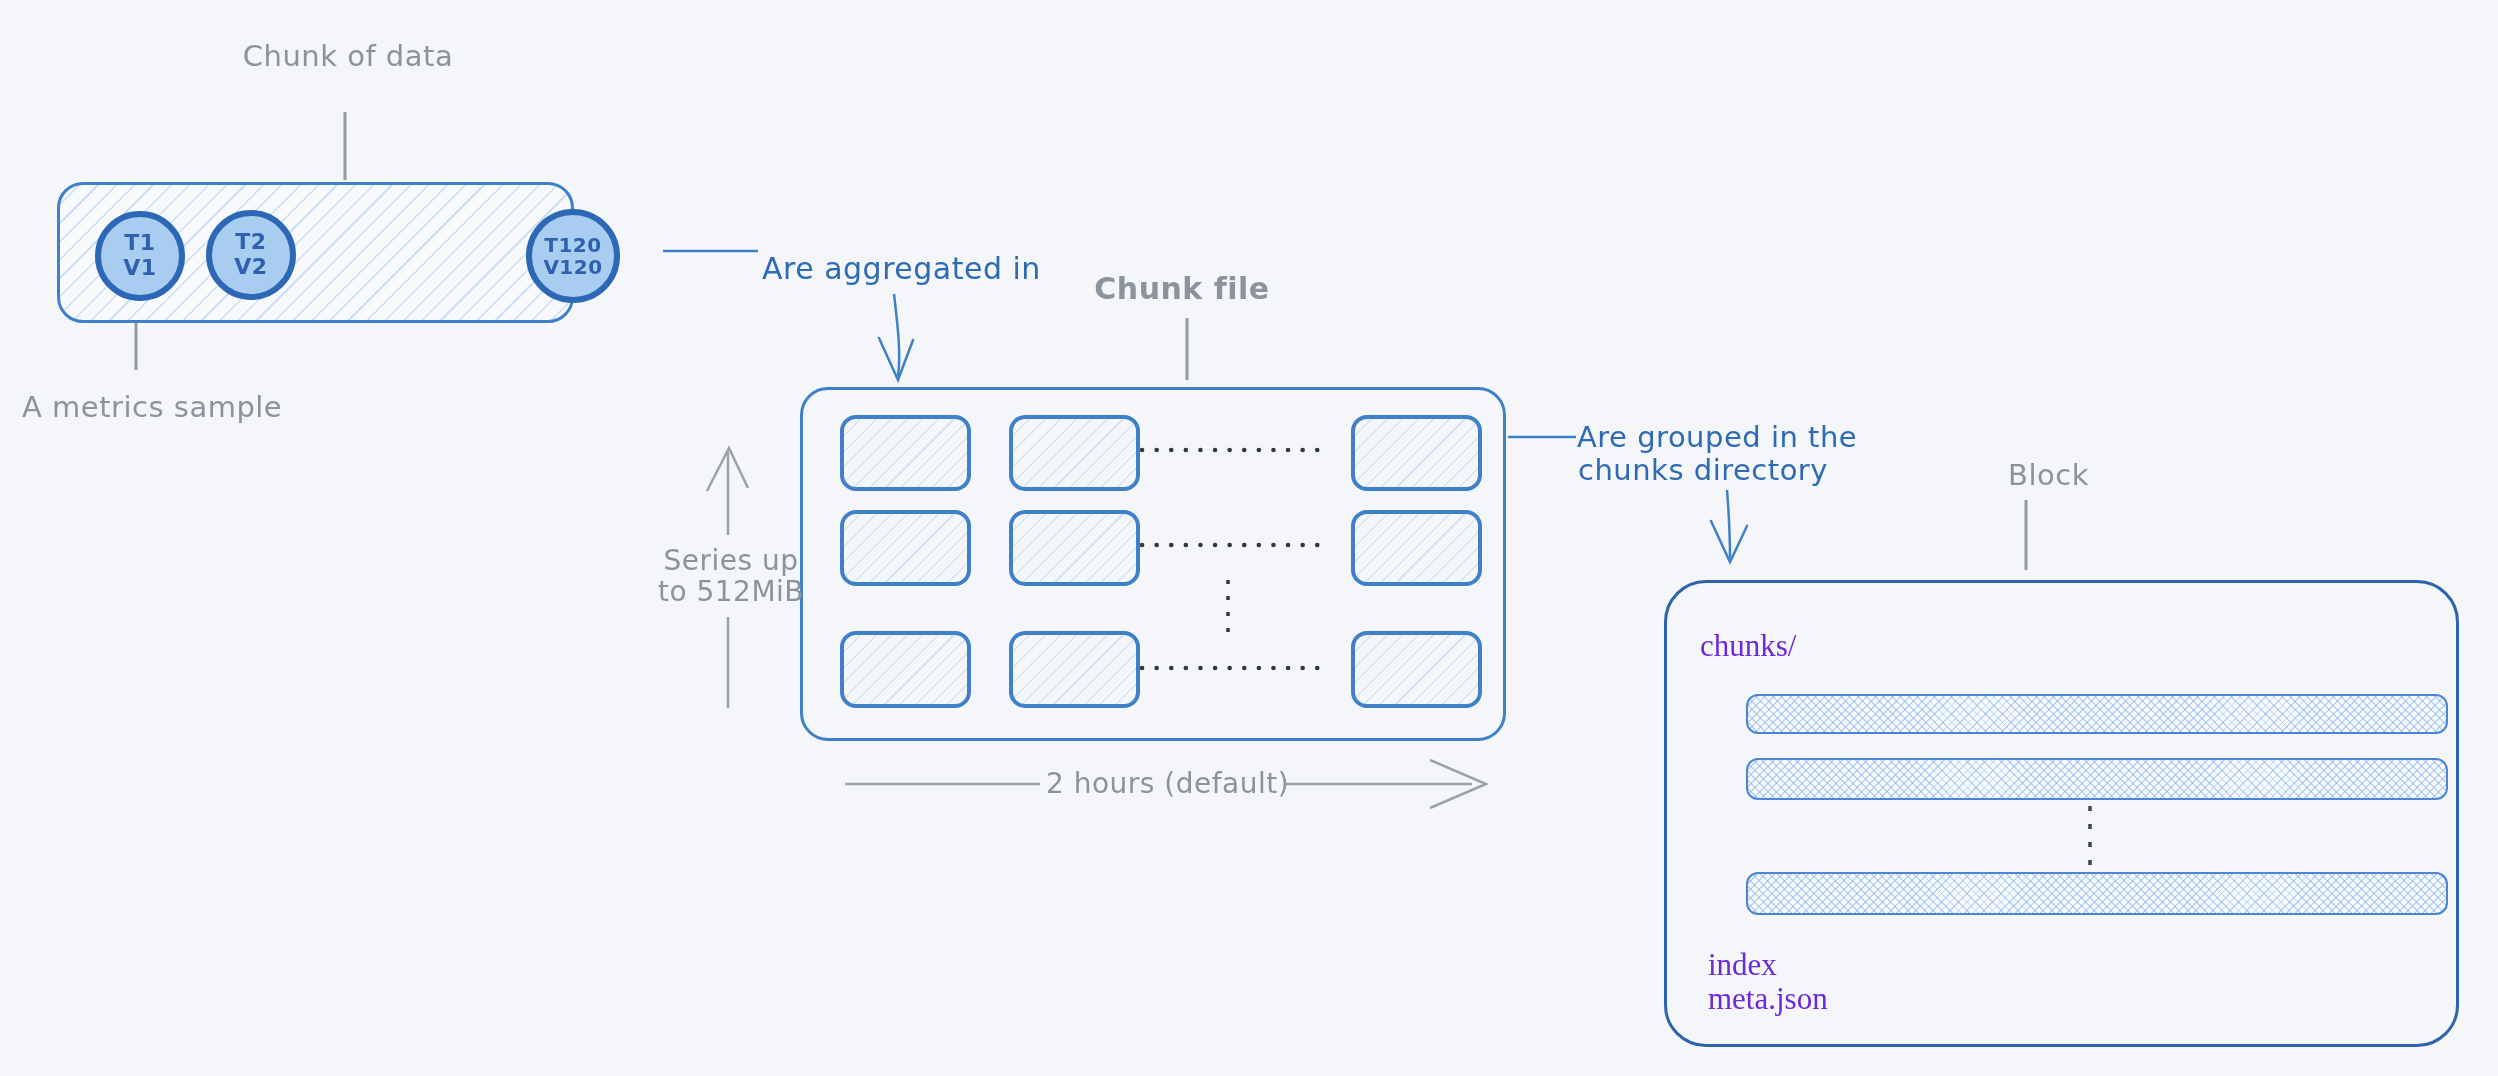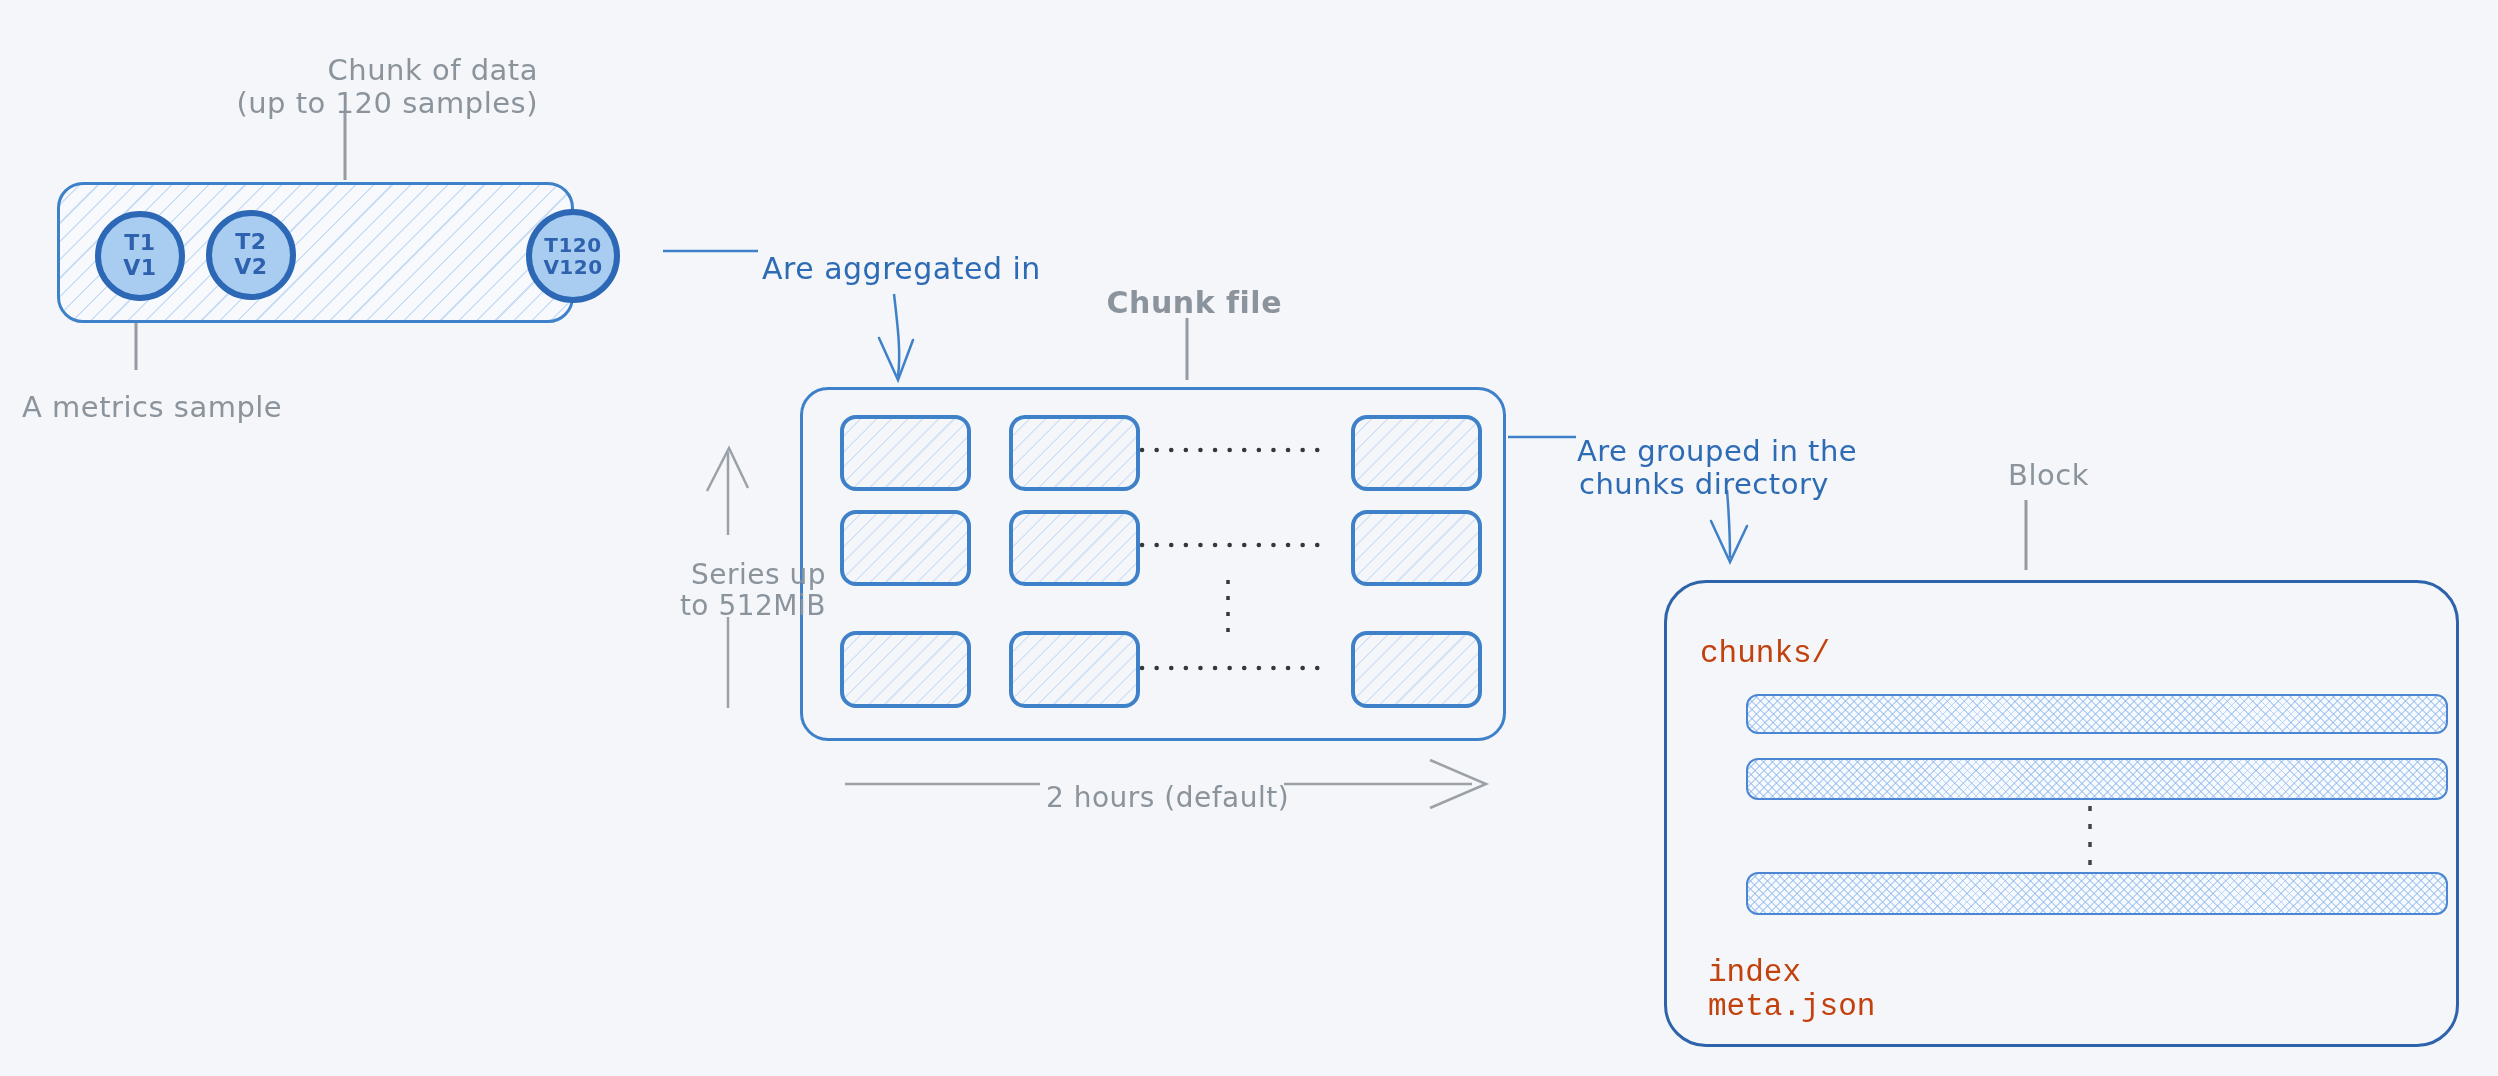--- a/index.html
+++ b/index.html
@@ -13,21 +13,21 @@
   .abs{position:absolute;}
   
   .hand{
     font-family:"DejaVu Sans", sans-serif;
     color:#8b949c;
     letter-spacing:0.5px;
     white-space:nowrap;
     text-align:center;
   }
   .hand.blue{color:#2d6bb4;}
-  .center{text-align:right;margin-top:14px;}
+  .center{text-align:center;}
   
   .chunk-box{
     left:57px;top:182px;width:517px;height:141px;
     border:3px solid #3f81c9;border-radius:26px;
     background:
       repeating-linear-gradient(135deg,
         rgba(167,201,240,0.55) 0px, rgba(167,201,240,0.55) 1.6px,
         transparent 1.6px, transparent 13px),
       #f7f9fc;
     box-sizing:border-box;
@@ -55,22 +55,22 @@
         rgba(186,212,244,0.55) 0px, rgba(186,212,244,0.55) 1.5px,
         transparent 1.5px, transparent 11px);
   }
   
   .block-box{
     left:1664px;top:580px;width:795px;height:467px;
     border:3.5px solid #2c63ab;border-radius:42px;
     box-sizing:border-box;
   }
   .ui-text{
-    font-family:Liberation Mono, monospace;
-    color:#c2410c;white-space:nowrap;margin-top:8px;
+    font-family:Liberation Serif, serif;
+    color:#6d28d9;white-space:nowrap;
   }
   .block-bar{
     position:absolute;left:1746px;width:702px;
     border:2.5px solid #4a86d3;border-radius:12px;
     box-sizing:border-box;
     background:
       repeating-linear-gradient(45deg,
         rgba(140,181,235,0.55) 0px, rgba(140,181,235,0.55) 1.3px,
         transparent 1.3px, transparent 6px),
       repeating-linear-gradient(135deg,
@@ -116,21 +116,20 @@
   <line x1="1142" y1="450" x2="1326" y2="450" stroke="#33383e" stroke-width="4.5" stroke-linecap="round" stroke-dasharray="0.1 14.5"></line>
   <line x1="1142" y1="545" x2="1326" y2="545" stroke="#33383e" stroke-width="4.5" stroke-linecap="round" stroke-dasharray="0.1 14.5"></line>
   <line x1="1142" y1="668" x2="1326" y2="668" stroke="#33383e" stroke-width="4.5" stroke-linecap="round" stroke-dasharray="0.1 14.5"></line>
   <line x1="1228" y1="580" x2="1228" y2="642" stroke="#33383e" stroke-width="3.5" stroke-dasharray="4 12"></line>
 
   <line x1="2090" y1="806" x2="2090" y2="872" stroke="#3f454c" stroke-width="3.5" stroke-dasharray="5 13"></line>
 </svg>
 
 <div class="abs hand center" style="left:158px;top:40px;width:380px;font-size:29px;line-height:33px;">
   <div>Chunk of data</div>
-  <div>(up to 120 samples)</div>
 </div>
 
 <div class="abs chunk-box">
   <div class="sample-circle" style="left:35px;top:26px;width:90px;height:90px;font-size:22px;">
     <div>T1</div>
     <div>V1</div>
   </div>
   <div class="sample-circle" style="left:146px;top:25px;width:90px;height:90px;font-size:22px;justify-content:center;">
     <div>T2</div>
     <div>V2</div>

